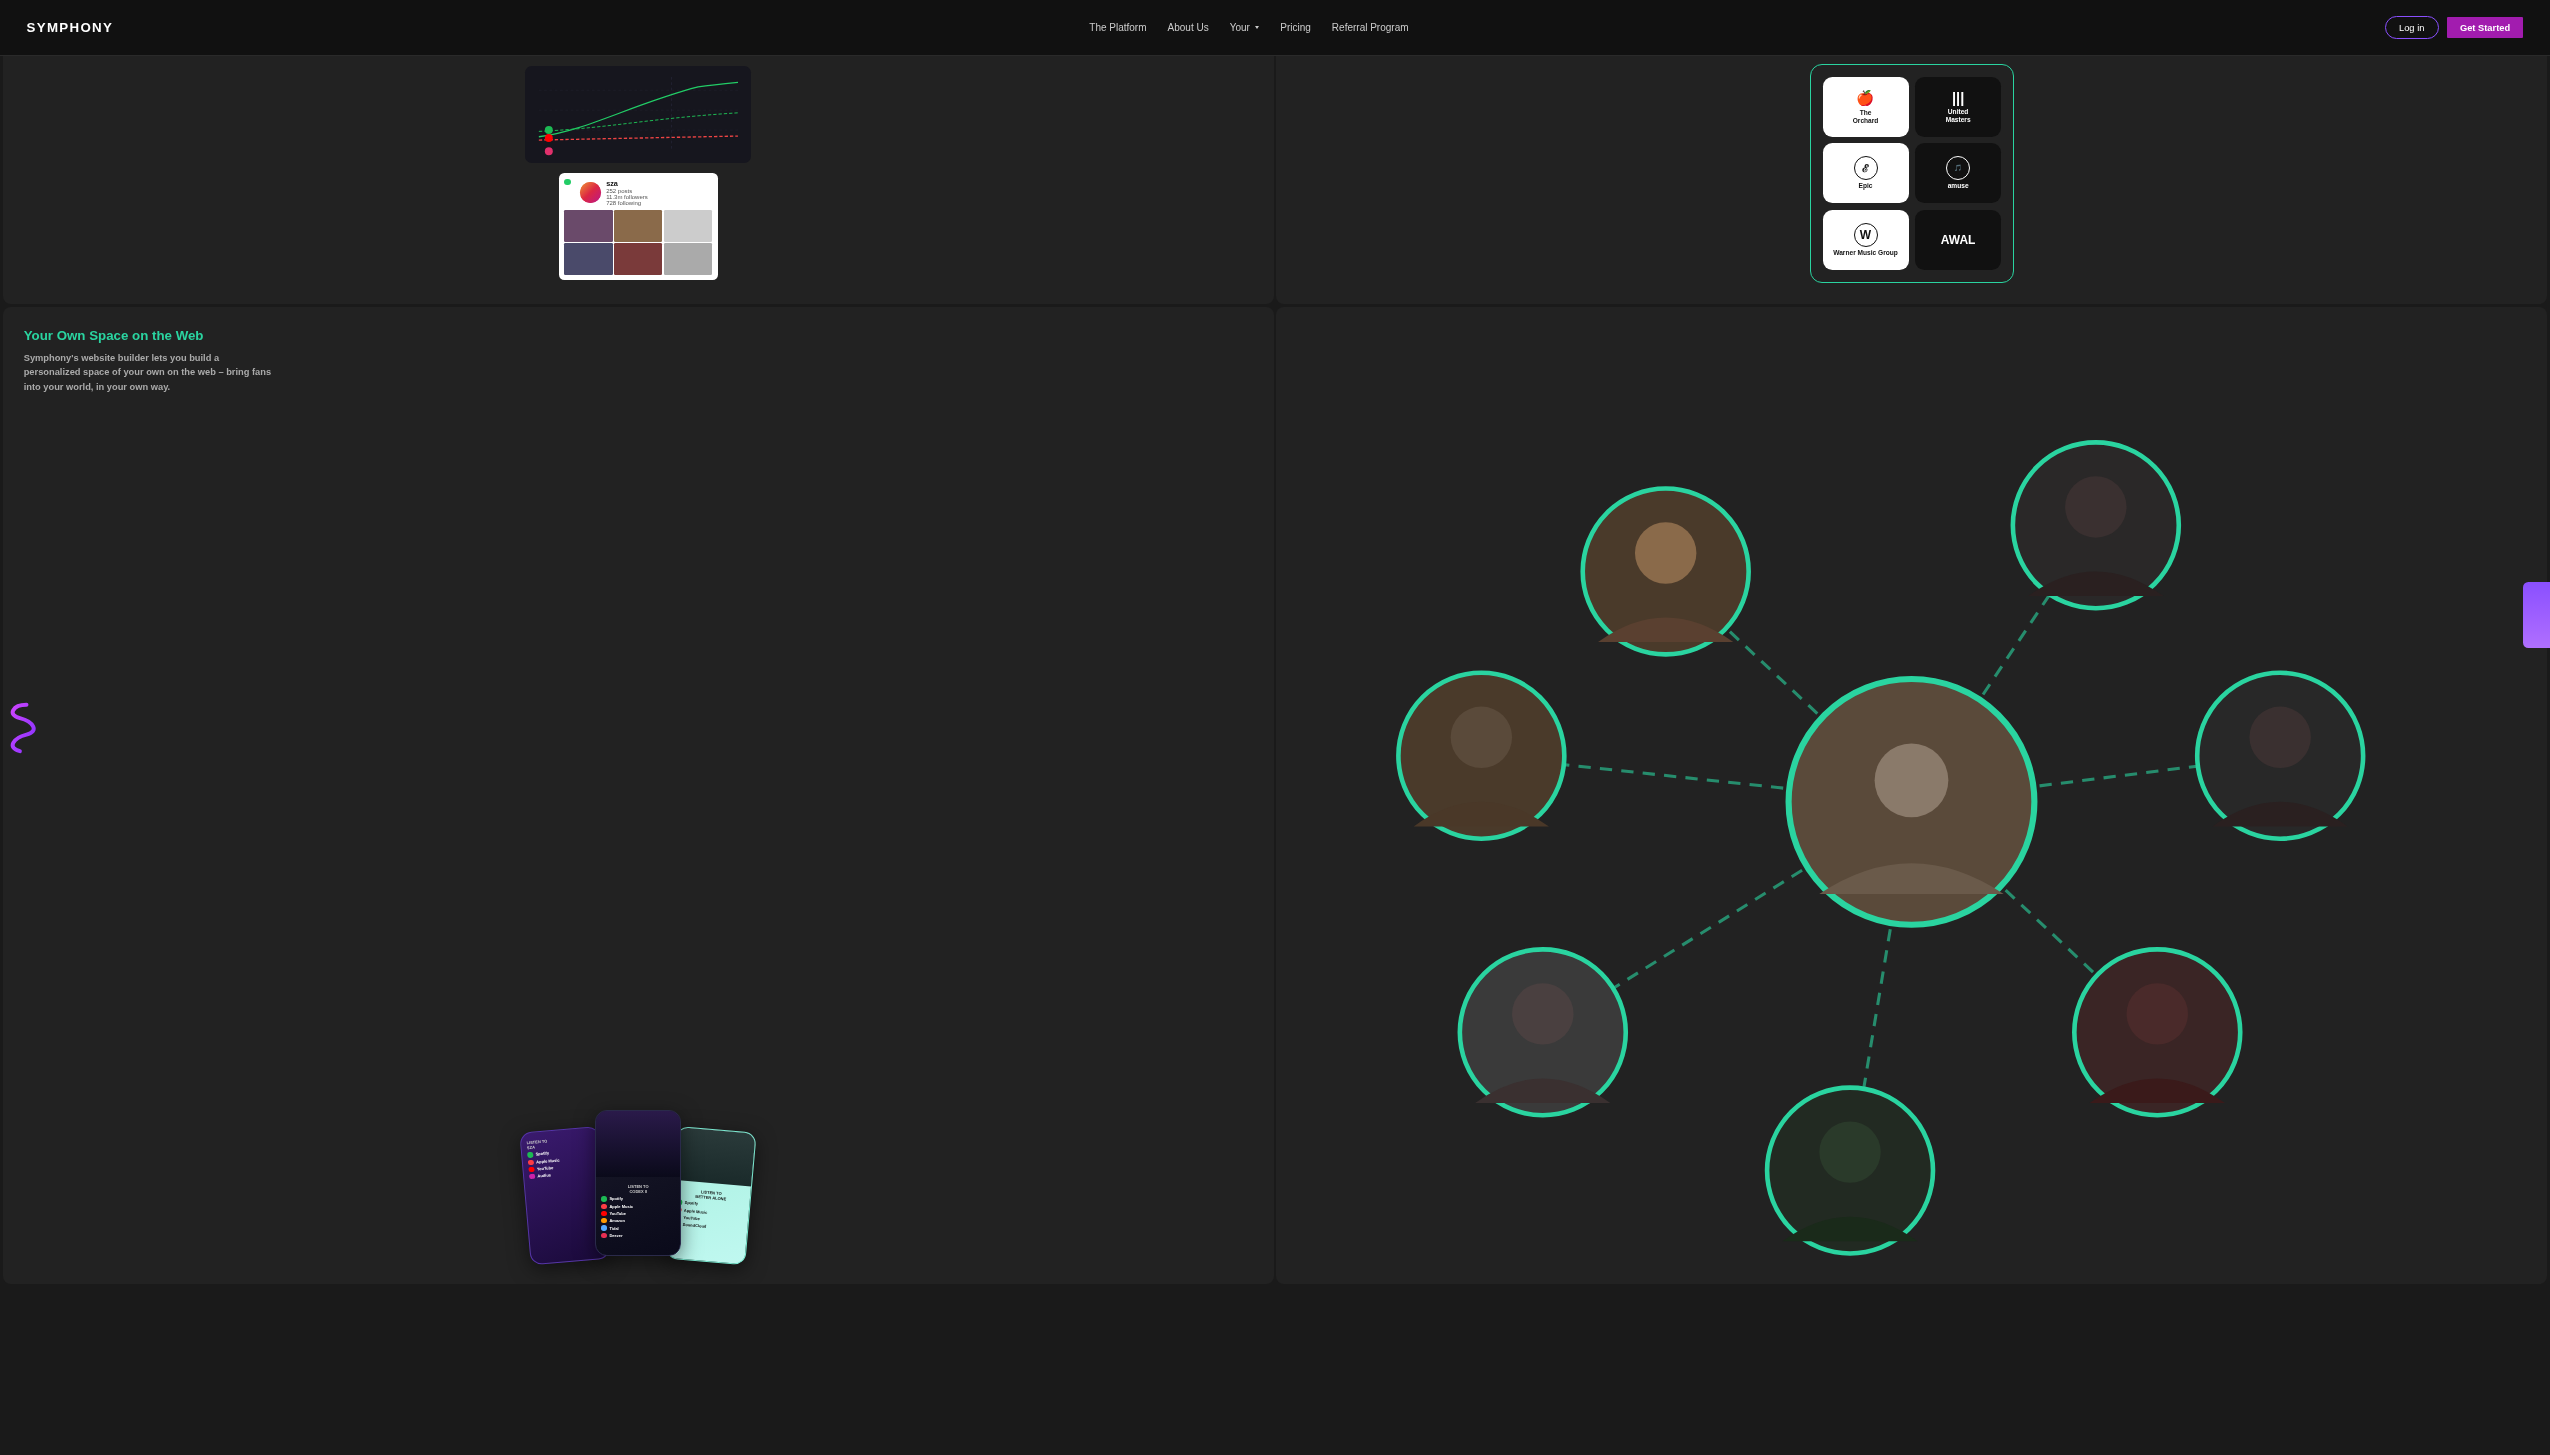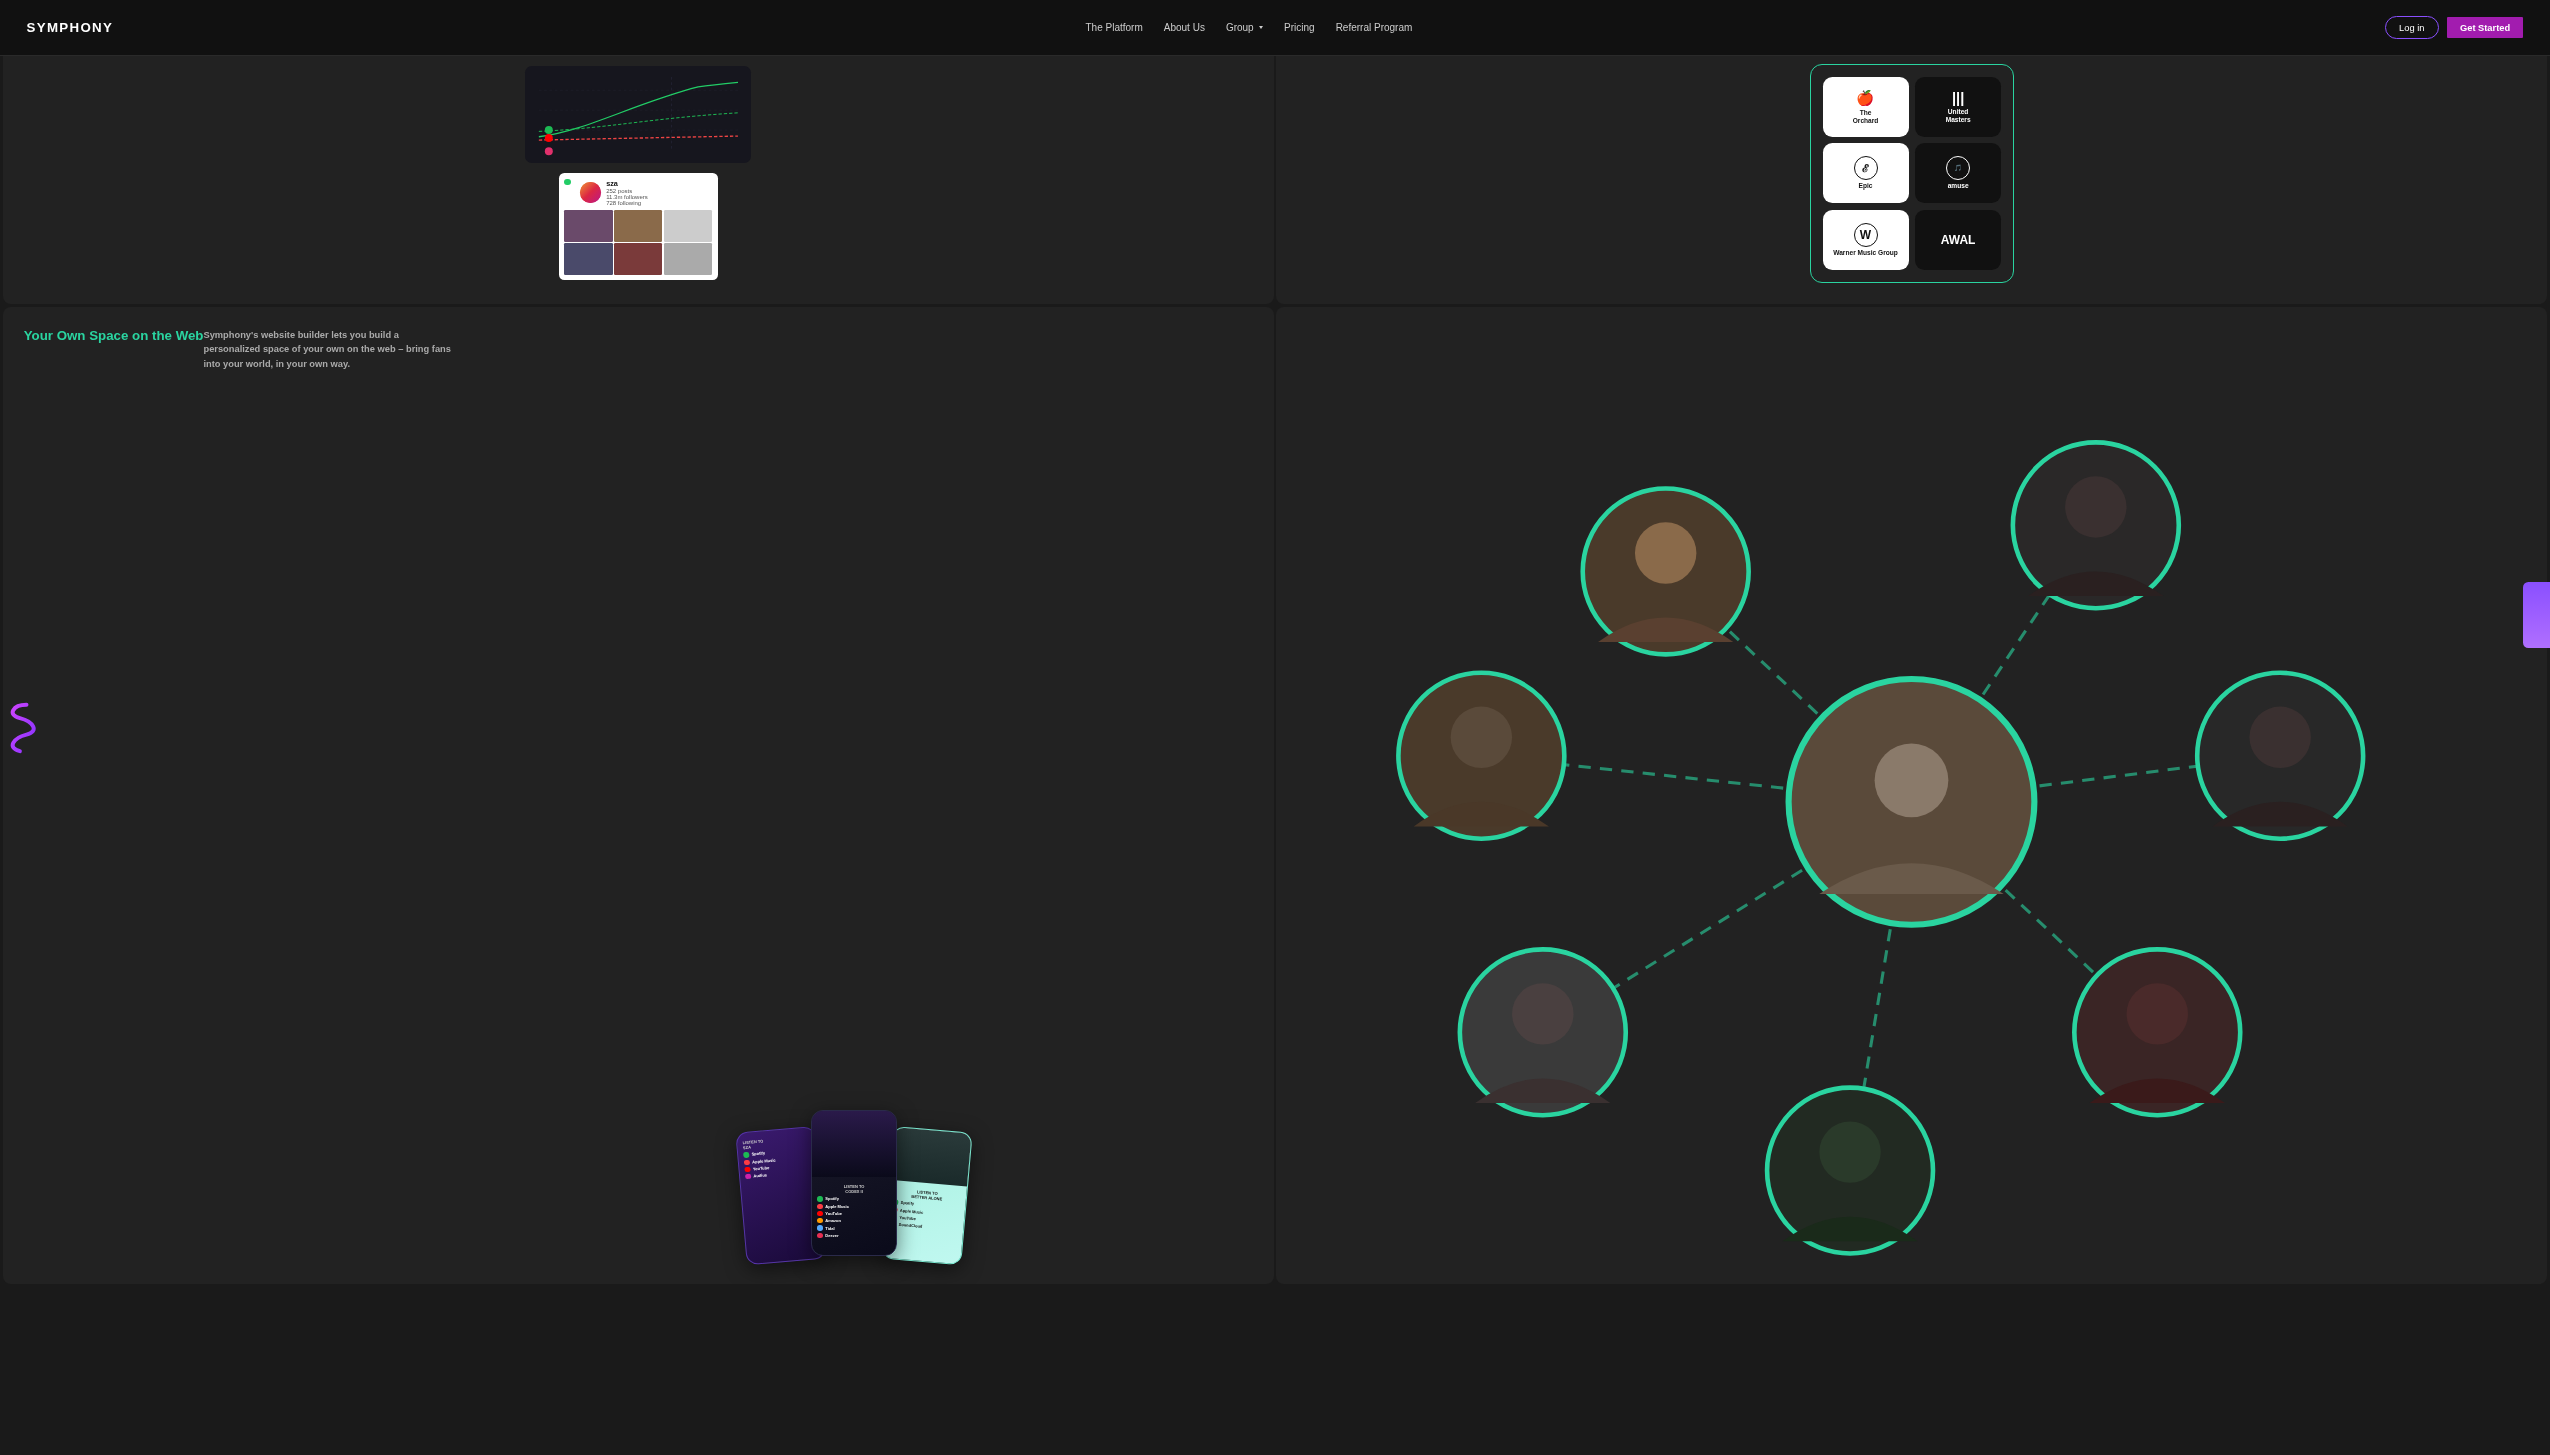--- a/index.html
+++ b/index.html
@@ -144,21 +144,21 @@
     .logo-name {
       font-size: 6.6px;
       font-weight: 600;
       text-align: center;
       line-height: 1.2;
     }
 
     
     .card-web {
       display: flex;
-      flex-direction: row;
+      flex-direction: column;
     }
     .card-title {
       font-size: 13.3px;
       font-weight: 700;
       color: #2ad4a0;
       margin-bottom: 8px;
     }
     .card-desc {
       font-size: 9.3px;
       color: #aaa;
@@ -330,21 +330,21 @@
   </style>
 </head>
 <body>
 
 <nav class="navbar">
   <div class="nav-logo">SYMPHONY</div>
   <div class="nav-links">
     <a class="nav-link">The Platform</a>
     <a class="nav-link">About Us</a>
     <a class="nav-link">
-      <span>Group</span>
+      <span>Your</span>
       <span class="chevron-down"></span>
     </a>
     <a class="nav-link">Pricing</a>
     <a class="nav-link">Referral Program</a>
   </div>
   <div class="nav-actions">
     <button class="btn-login">Log in</button>
     <button class="btn-get-started">Get Started</button>
   </div>
 </nav>

